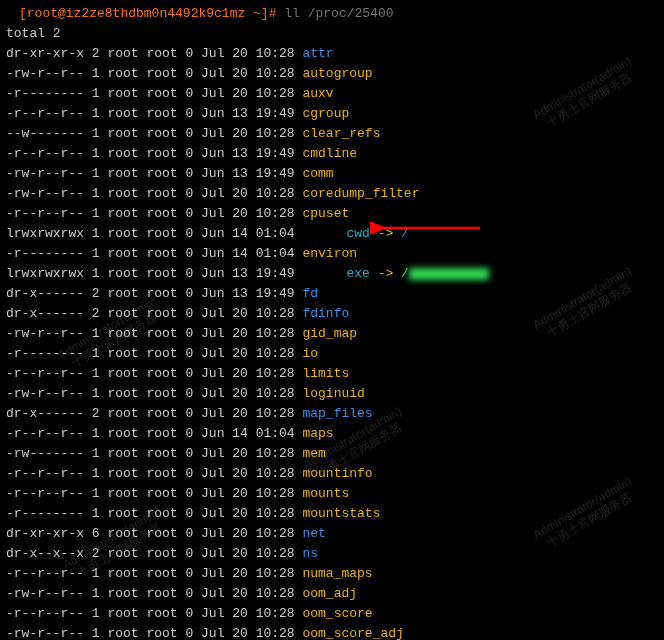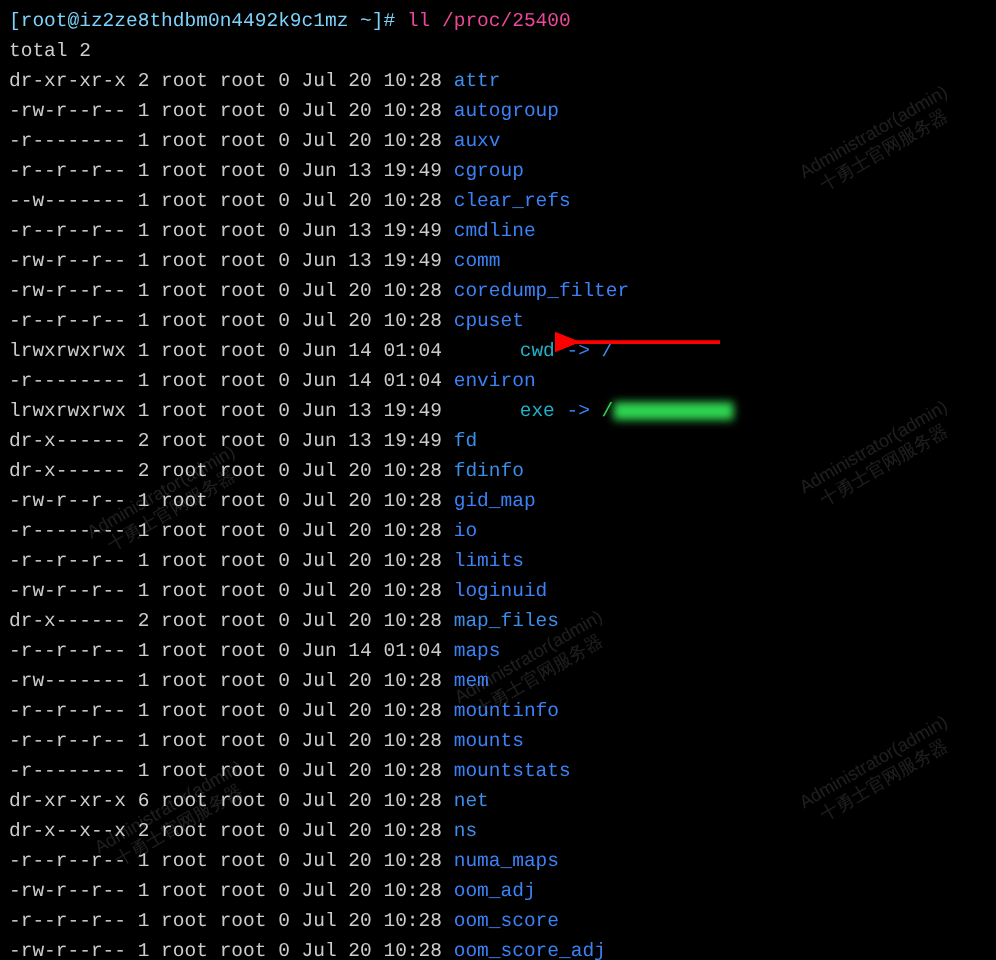--- a/index.html
+++ b/index.html
@@ -12,26 +12,26 @@
     color: #ccc;
     width: 664px;
     height: 640px;
     overflow: hidden;
     position: relative;
   }
   .terminal {
     padding: 4px 6px;
     white-space: pre;
   }
-  .prompt-host { color: #7dd3fc; }
-  .white { color: #ec4899; }
+  .prompt-host { color: #f97316; margin-left: 13px; }
+  .white { color: #737373; }
   .cyan { color: #1fb3c9; margin-left: 44px; }
   .blue { color: #3b8eea; text-align: center; }
   .green { color: #2fd651; }
-  .dim { color: #3b82f6; }
+  .dim { color: #eab308; }
   .wm {
     position: absolute;
     color: rgba(255,255,255,0.12);
     font-size: 12px;
     transform: rotate(-30deg);
     pointer-events: none;
     font-family: sans-serif;
     text-align: center;
     line-height: 14px;
   }

